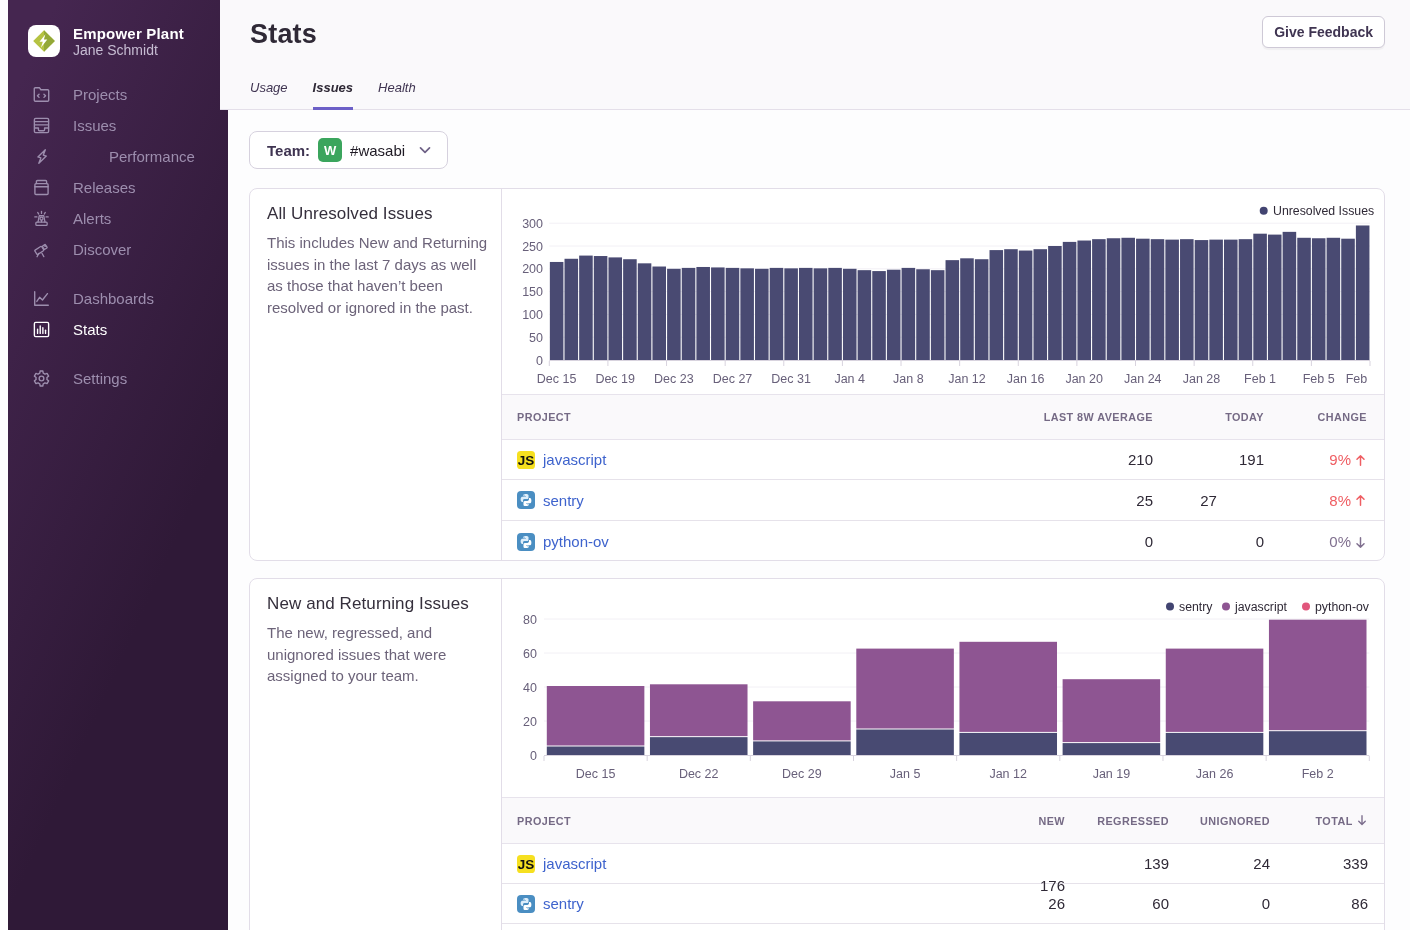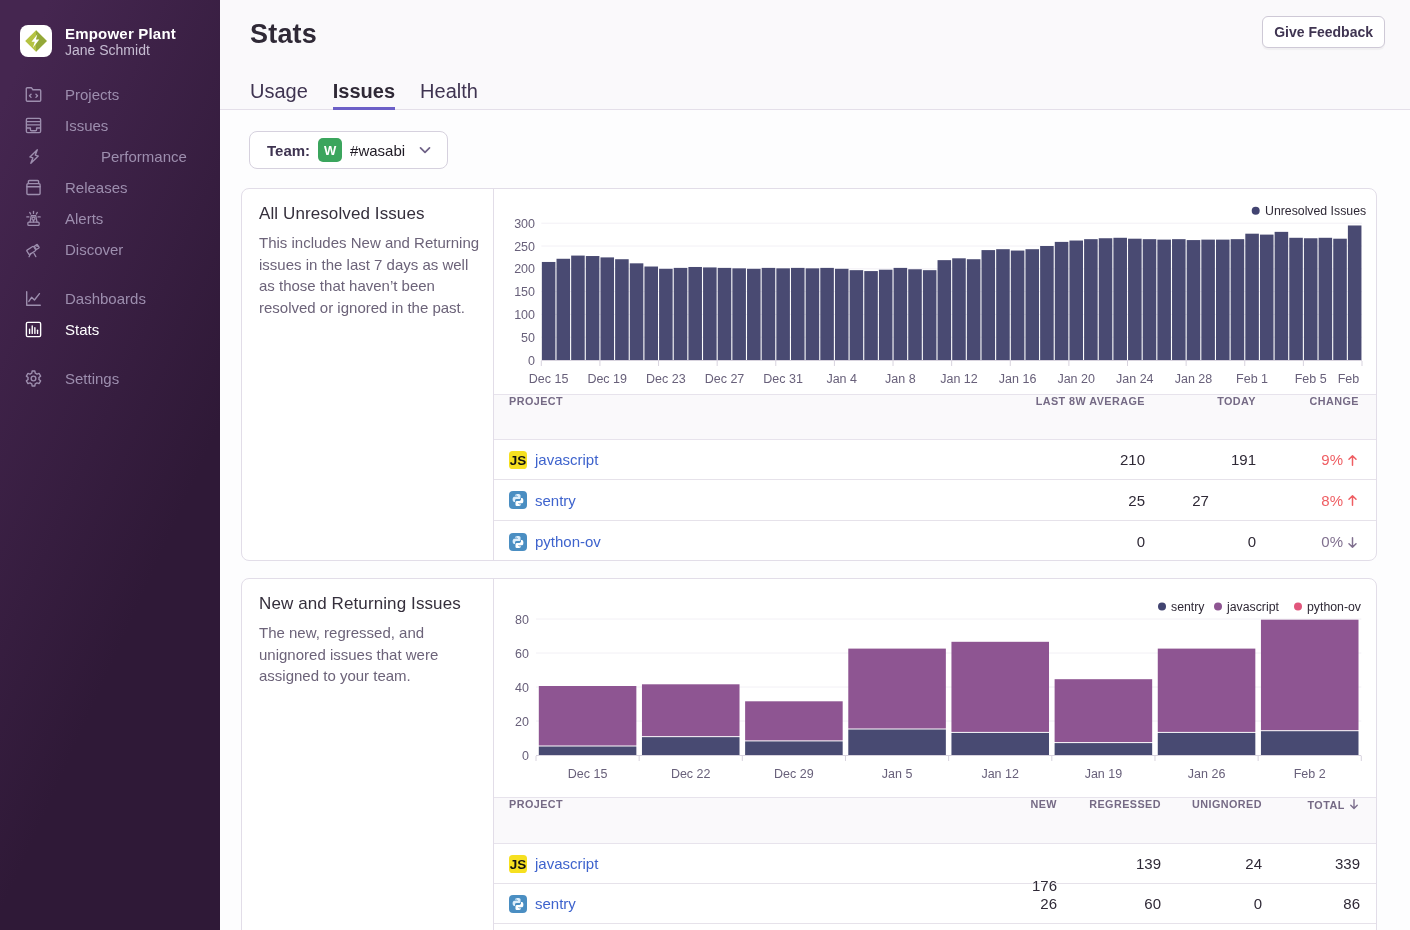--- a/index.html
+++ b/index.html
@@ -1,56 +1,56 @@
 <!DOCTYPE html>
 <html><head>
 <meta charset="utf-8">
 <style>
 * { margin:0; padding:0; box-sizing:border-box; }
 html,body { width:1410px; height:930px; overflow:hidden; font-family:"Liberation Sans",sans-serif; background:#fdfdfe; }
 
-.sidebar { position:fixed; left:0; top:0; width:220px; height:930px;
+.sidebar { position:fixed; left:8px; top:0; width:220px; height:930px;
   background:linear-gradient(294.17deg,#2f1937 35.57%,#452650 92.42%); }
 .org { position:absolute; left:20px; top:25px; display:flex; }
 .org-logo { width:32px; height:32px; background:#fff; border-radius:8px; position:relative; flex:none; }
 .org-name { margin-left:13px; }
 .org-name .t1 { color:#fff; font-weight:bold; font-size:15px; line-height:17px; letter-spacing:.2px; white-space:nowrap; }
 .org-name .t2 { color:#c6bcd2; font-size:14px; line-height:17px; }
 .nav-item { position:absolute; left:25px; height:22px; display:flex; align-items:center; color:#9d8eae; font-size:15px; }
 .nav-item svg { width:17px; height:17px; margin-right:23px; flex:none; }
 .nav-item.active { color:#ffffff; }
 
 .main { position:absolute; left:220px; top:0; width:1190px; height:930px; }
 .header { position:absolute; left:0; top:0; width:1190px; height:110px; background:#faf9fb; border-bottom:1px solid #e4dfe9; }
 h1 { position:absolute; left:30px; top:19px; font-size:27px; color:#2f2936; letter-spacing:.2px; }
 .feedback { position:absolute; right:25px; top:16px; height:32px; padding:0 11px; background:#fff;
   border:1px solid #cec9d6; border-radius:6px; font-weight:bold; font-size:14px; color:#3f3451;
   display:flex; align-items:center; box-shadow:0 2px 1px rgba(0,0,0,0.04); }
 .tabs { position:absolute; left:30px; top:80px; display:flex; }
-.tab { font-size:20px; color:#3f3451; margin-right:25px; height:30px; }
+.tab { font-size:13px; color:#3f3451; margin-right:25px; height:30px;font-style:italic; }
 .tab.active { color:#2f2936; font-weight:bold; border-bottom:3px solid #6c5fc7; }
 
 .filterbox { position:absolute; background:#fff; border:1px solid #d6d1de; border-radius:8px; height:38px;
   display:flex; align-items:center; font-size:15px; color:#1f1a24; }
 .filterbox .lbl { font-weight:bold; color:#3f3451; }
 #teambox { left:29px; top:131px; width:199px; padding:0 15px 0 17px; }
 #datebox { left:291px; top:131px; width:874px; padding:0 16px 0 21px; }
 .avatar-w { width:24px; height:24px; border-radius:5px; background:#3ba55d; color:#fff; font-size:13px; font-weight:bold;
   display:flex; align-items:center; justify-content:center; margin:0 8px 0 8px; flex:none; }
 
-.panel { position:absolute; left:21px; background:#fff; border:1px solid #e2dde8; border-radius:8px; }
+.panel { position:absolute; left:29px; background:#fff; border:1px solid #e2dde8; border-radius:8px; }
 #panel1 { top:188px; width:1136px; height:373px; }
 #panel2 { top:578px; width:1136px; height:373px; }
 .panel-desc { position:absolute; left:0; top:0; width:252px; height:100%; border-right:1px solid #e2dde8; padding:15px 12px 0 17px; }
 .panel-desc h2 { font-size:17px; font-weight:normal; color:#352f3c; line-height:20px; margin-bottom:8px; letter-spacing:.1px; }
 .panel-desc p { font-size:15px; color:#6c6379; line-height:21.7px; }
 .tbl { position:absolute; left:252px; width:882px; }
 #panel1 .tbl { top:205px; }
 #panel2 .tbl { top:218px; }
-.tbl-head { display:flex; background:#faf9fb; height:46px; align-items:flex-start; font-size:10.8px; font-weight:bold;
+.tbl-head { display:flex; background:#faf9fb; height:46px; align-items:center; font-size:10.8px; font-weight:bold;
   color:#756a85; letter-spacing:.45px; border-top:1px solid #e7e3ec; border-bottom:1px solid #e7e3ec; }
 #panel2 .tbl-head { height:47px; }
 .tbl-row { display:flex; height:40px; align-items:center; font-size:15px; color:#2f2936; border-bottom:1px solid #e6e2ea; }
 #panel1 .tbl-row.mid { height:41px; }
 .tbl-row.last { border-bottom:none; height:41px; }
 .c-proj { flex:1; padding-left:15px; display:flex; align-items:center; }
 .c-proj svg { margin-right:8px; flex:none; }
 .link { color:#3e63cd; }
 .red { color:#ef5e63; }
 .gray { color:#80708f; }

